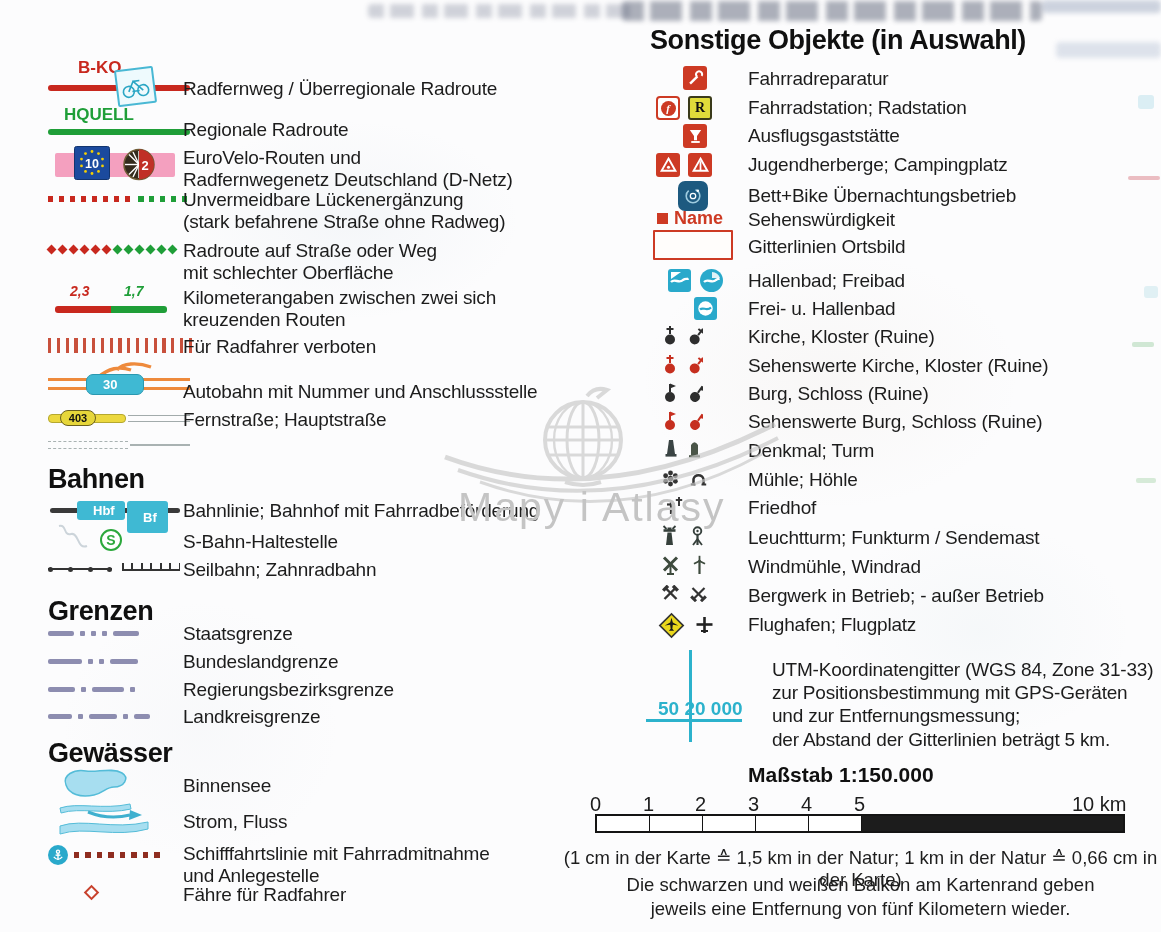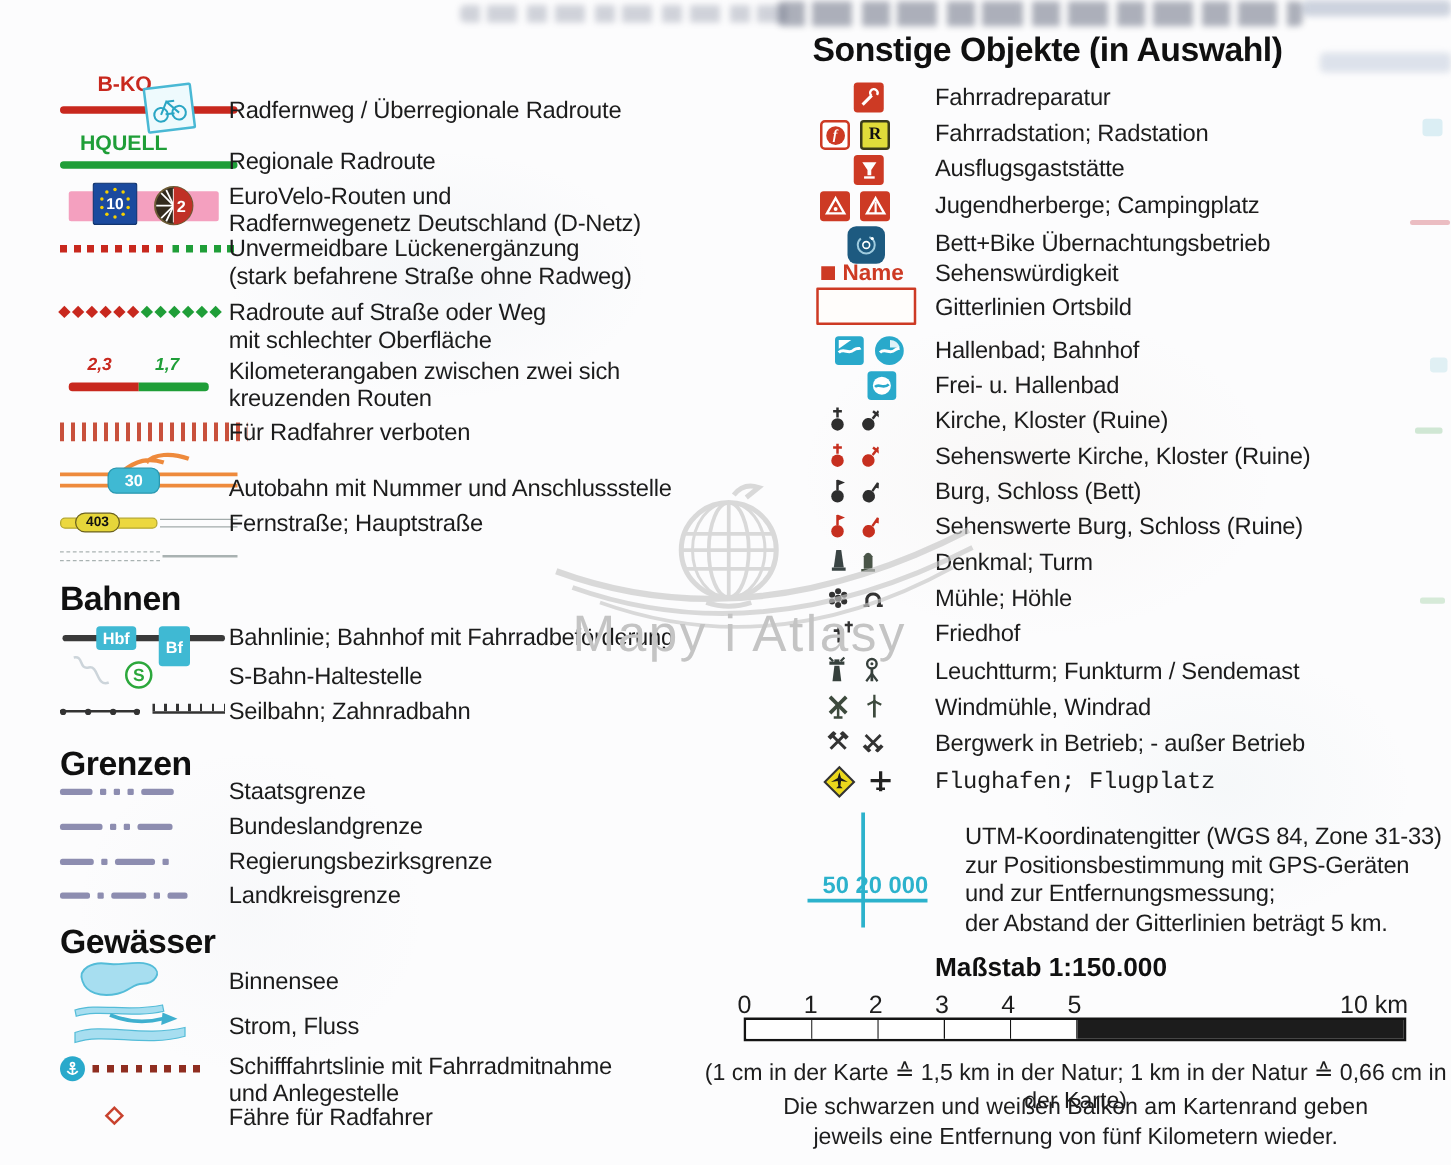--- a/index.html
+++ b/index.html
@@ -10,21 +10,21 @@
   .t{position:absolute;left:183px;font-size:19px;font-weight:500;color:#1c1c1c;
      line-height:22px;white-space:pre-line;letter-spacing:-0.2px;}
   .t2{position:absolute;left:748px;font-size:19px;font-weight:500;color:#1c1c1c;
       line-height:22px;white-space:pre-line;letter-spacing:-0.2px;}
   .badge-red{position:absolute;color:#c8281e;font-weight:700;font-size:17px;}
   .badge-grn{position:absolute;color:#1f9e38;font-weight:700;font-size:17px;}
   .kmnum{position:absolute;font-weight:700;font-style:italic;font-size:14px;}
   .line{position:absolute;border-radius:3px;}
   .dia{width:7px;height:7px;transform:rotate(45deg);flex:0 0 auto;}
   .cyb{position:absolute;background:#3fb9d3;color:#fff;font-weight:700;font-size:13px;
-       border-radius:3px;display:flex;align-items:center;justify-content:center;}
+       border-radius:3px;display:flex;align-items:center;justify-content:flex-start;padding-left:16px;}
   .gd{height:4.5px;background:#8d8db0;border-radius:2px;flex:0 0 auto;}
   .gp{width:5px;height:4.5px;background:#8d8db0;border-radius:1px;flex:0 0 auto;}
   .gr{position:absolute;display:flex;gap:6px;align-items:center;}
   .redsq{position:absolute;width:24px;height:24px;background:#cd3a24;border-radius:3px;
          display:flex;align-items:center;justify-content:center;}
   .cysq{position:absolute;width:23px;height:23px;background:#29a9cb;border-radius:3px;
         display:flex;align-items:center;justify-content:center;}
   .glyph{position:absolute;}
   .wm-text{position:absolute;left:458px;top:484px;font-size:41px;color:#c4c4c4;
            letter-spacing:2px;font-weight:400;}
@@ -320,21 +320,21 @@
         <polygon points="3,3 13,3 3,10" fill="#fff"></polygon>
         <path d="M3 13 C7 9 11 15 15 11 C17.5 9 19 10.5 20.5 9.5" fill="none" stroke="#fff" stroke-width="2.4"></path>
       </svg>
   </div>
   <div class="abs" style="left:700px;top:269px;width:23px;height:23px;border-radius:50%;background:#29a9cb;display:flex;align-items:center;justify-content:center;">
     <svg width="23" height="23" viewBox="0 0 23 23">
         <path d="M4 13 C8 9 12 15 16 11 C17.5 9.6 18.5 10 19.5 9.5" fill="none" stroke="#fff" stroke-width="2.4"></path>
         <path d="M12 3 A9 9 0 0 1 20 9 L12 9 Z" fill="#fff" opacity="0.85"></path>
       </svg>
   </div>
-  <div class="t2" style="top:270px;">Hallenbad; Bahnhof</div>
+  <div class="t2" style="top:270px;">Hallenbad; Freibad</div>
 
   <div class="cysq" style="left:694px;top:297px;">
     <svg width="23" height="23" viewBox="0 0 23 23">
         <circle cx="11.5" cy="11.5" r="7.2" fill="#fff"></circle>
         <path d="M6 12.5 C9 9.5 13 14.5 17 10.5" fill="none" stroke="#29a9cb" stroke-width="2.2"></path>
       </svg>
   </div>
   <div class="t2" style="top:298px;">Frei- u. Hallenbad</div>
 
   <div class="glyph" style="left:663px;top:325px;">
@@ -390,21 +390,21 @@
   </div>
   <div class="glyph" style="left:687px;top:382px;">
     <svg width="16" height="22" viewBox="0 0 16 22">
         <g transform="rotate(35 8 15)">
           <line x1="8" y1="2" x2="8" y2="10" stroke="#2e2e2e" stroke-width="2"></line>
           <polygon points="8,1.5 14,4 8,6.5" fill="#2e2e2e"></polygon>
           <circle cx="8" cy="15" r="5" fill="#2e2e2e"></circle>
         </g>
       </svg>
   </div>
-  <div class="t2" style="top:383px;">Burg, Schloss (Bett)</div>
+  <div class="t2" style="top:383px;">Burg, Schloss (Ruine)</div>
 
   <div class="glyph" style="left:663px;top:410px;">
     <svg width="14" height="22" viewBox="0 0 14 22">
         <line x1="7" y1="2" x2="7" y2="10" stroke="#c62f1f" stroke-width="2"></line>
         <polygon points="7,1.5 13,4 7,6.5" fill="#c62f1f"></polygon>
         <circle cx="7" cy="15" r="5" fill="#c62f1f"></circle>
       </svg>
   </div>
   <div class="glyph" style="left:687px;top:410px;">
     <svg width="16" height="22" viewBox="0 0 16 22">
@@ -532,21 +532,21 @@
         <path d="M15 7.5 L16.3 12 L21.5 15 L16.3 14.3 L15.8 18.2 L17.5 20 H12.5 L14.2 18.2 L13.7 14.3 L8.5 15 L13.7 12 Z" fill="#1a1a1a"></path>
       </svg>
   </div>
   <div class="glyph" style="left:694px;top:614px;">
     <svg width="21" height="22" viewBox="0 0 21 22" stroke="#222" fill="none">
         <line x1="10.5" y1="3" x2="10.5" y2="19" stroke-width="2.6"></line>
         <line x1="2.5" y1="10.5" x2="18.5" y2="10.5" stroke-width="2.6"></line>
         <line x1="7" y1="17" x2="14" y2="17" stroke-width="2"></line>
       </svg>
   </div>
-  <div class="t2" style="top:614px;font-family:Liberation Mono, monospace;">Flughafen; Flugplatz</div>
+  <div class="t2" style="top:614px;">Flughafen; Flugplatz</div>
 
   <div class="abs" style="left:689px;top:650px;width:2.5px;height:92px;background:#2cb2cc;"></div>
   <div class="abs" style="left:646px;top:719px;width:96px;height:2.5px;background:#2cb2cc;"></div>
   <span class="abs" style="left:658px;top:698px;color:#2cb2cc;font-weight:700;font-size:19px;">50 20 000</span>
   <div class="t2" style="left:772px;top:658px;line-height:23.2px;">UTM-Koordinatengitter (WGS 84, Zone 31-33)
 zur Positionsbestimmung mit GPS-Geräten
 und zur Entfernungsmessung;
 der Abstand der Gitterlinien beträgt 5 km.</div>
 
   <div class="abs" style="left:748px;top:763px;font-size:21px;font-weight:700;color:#101010;">Maßstab 1:150.000</div>

